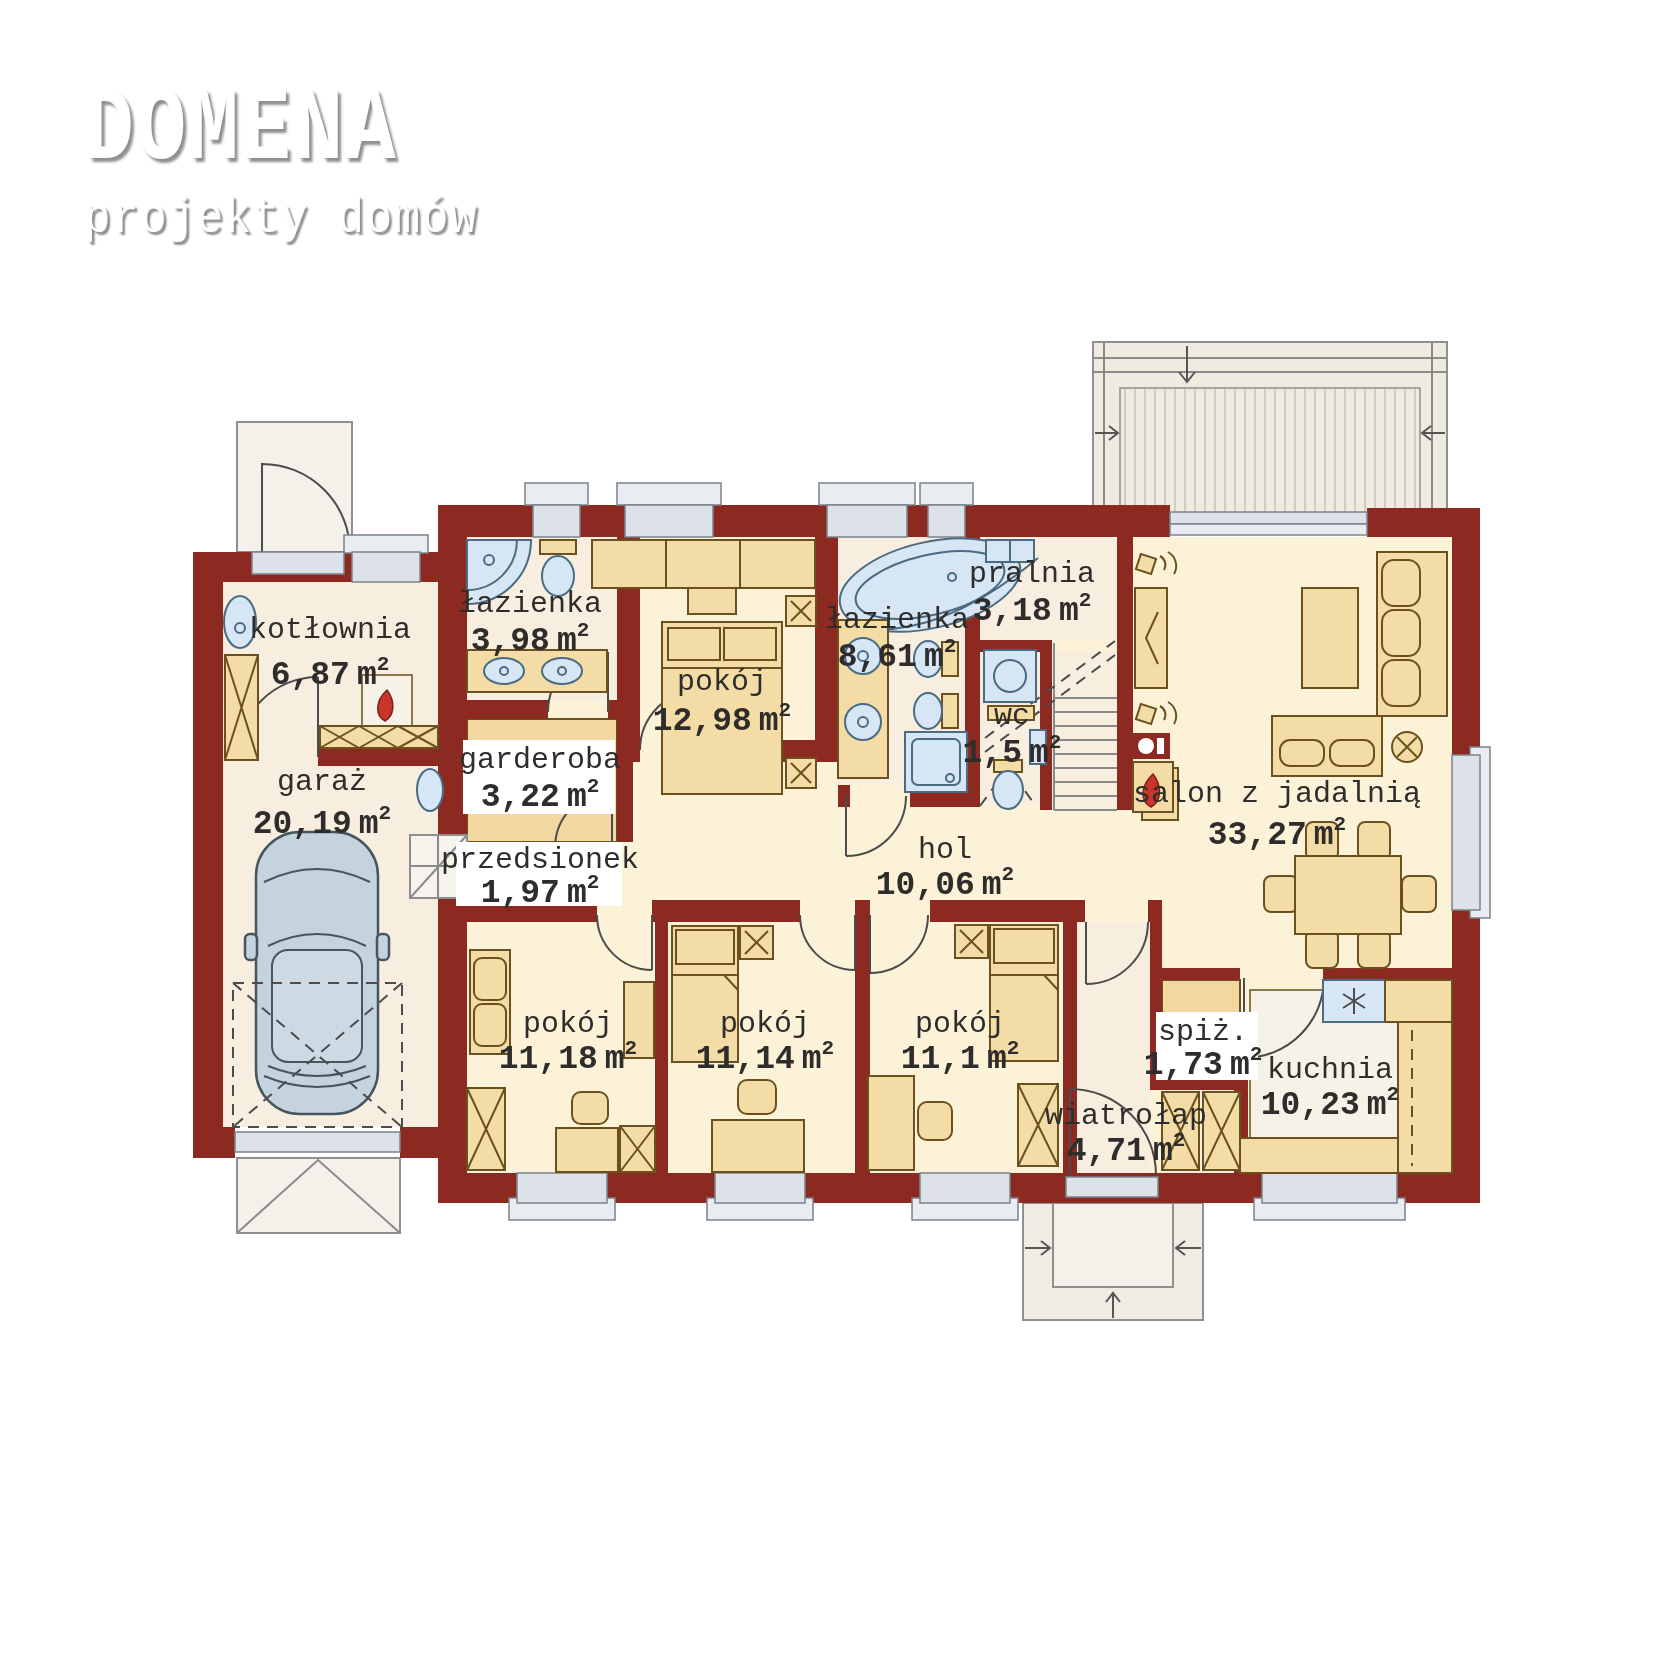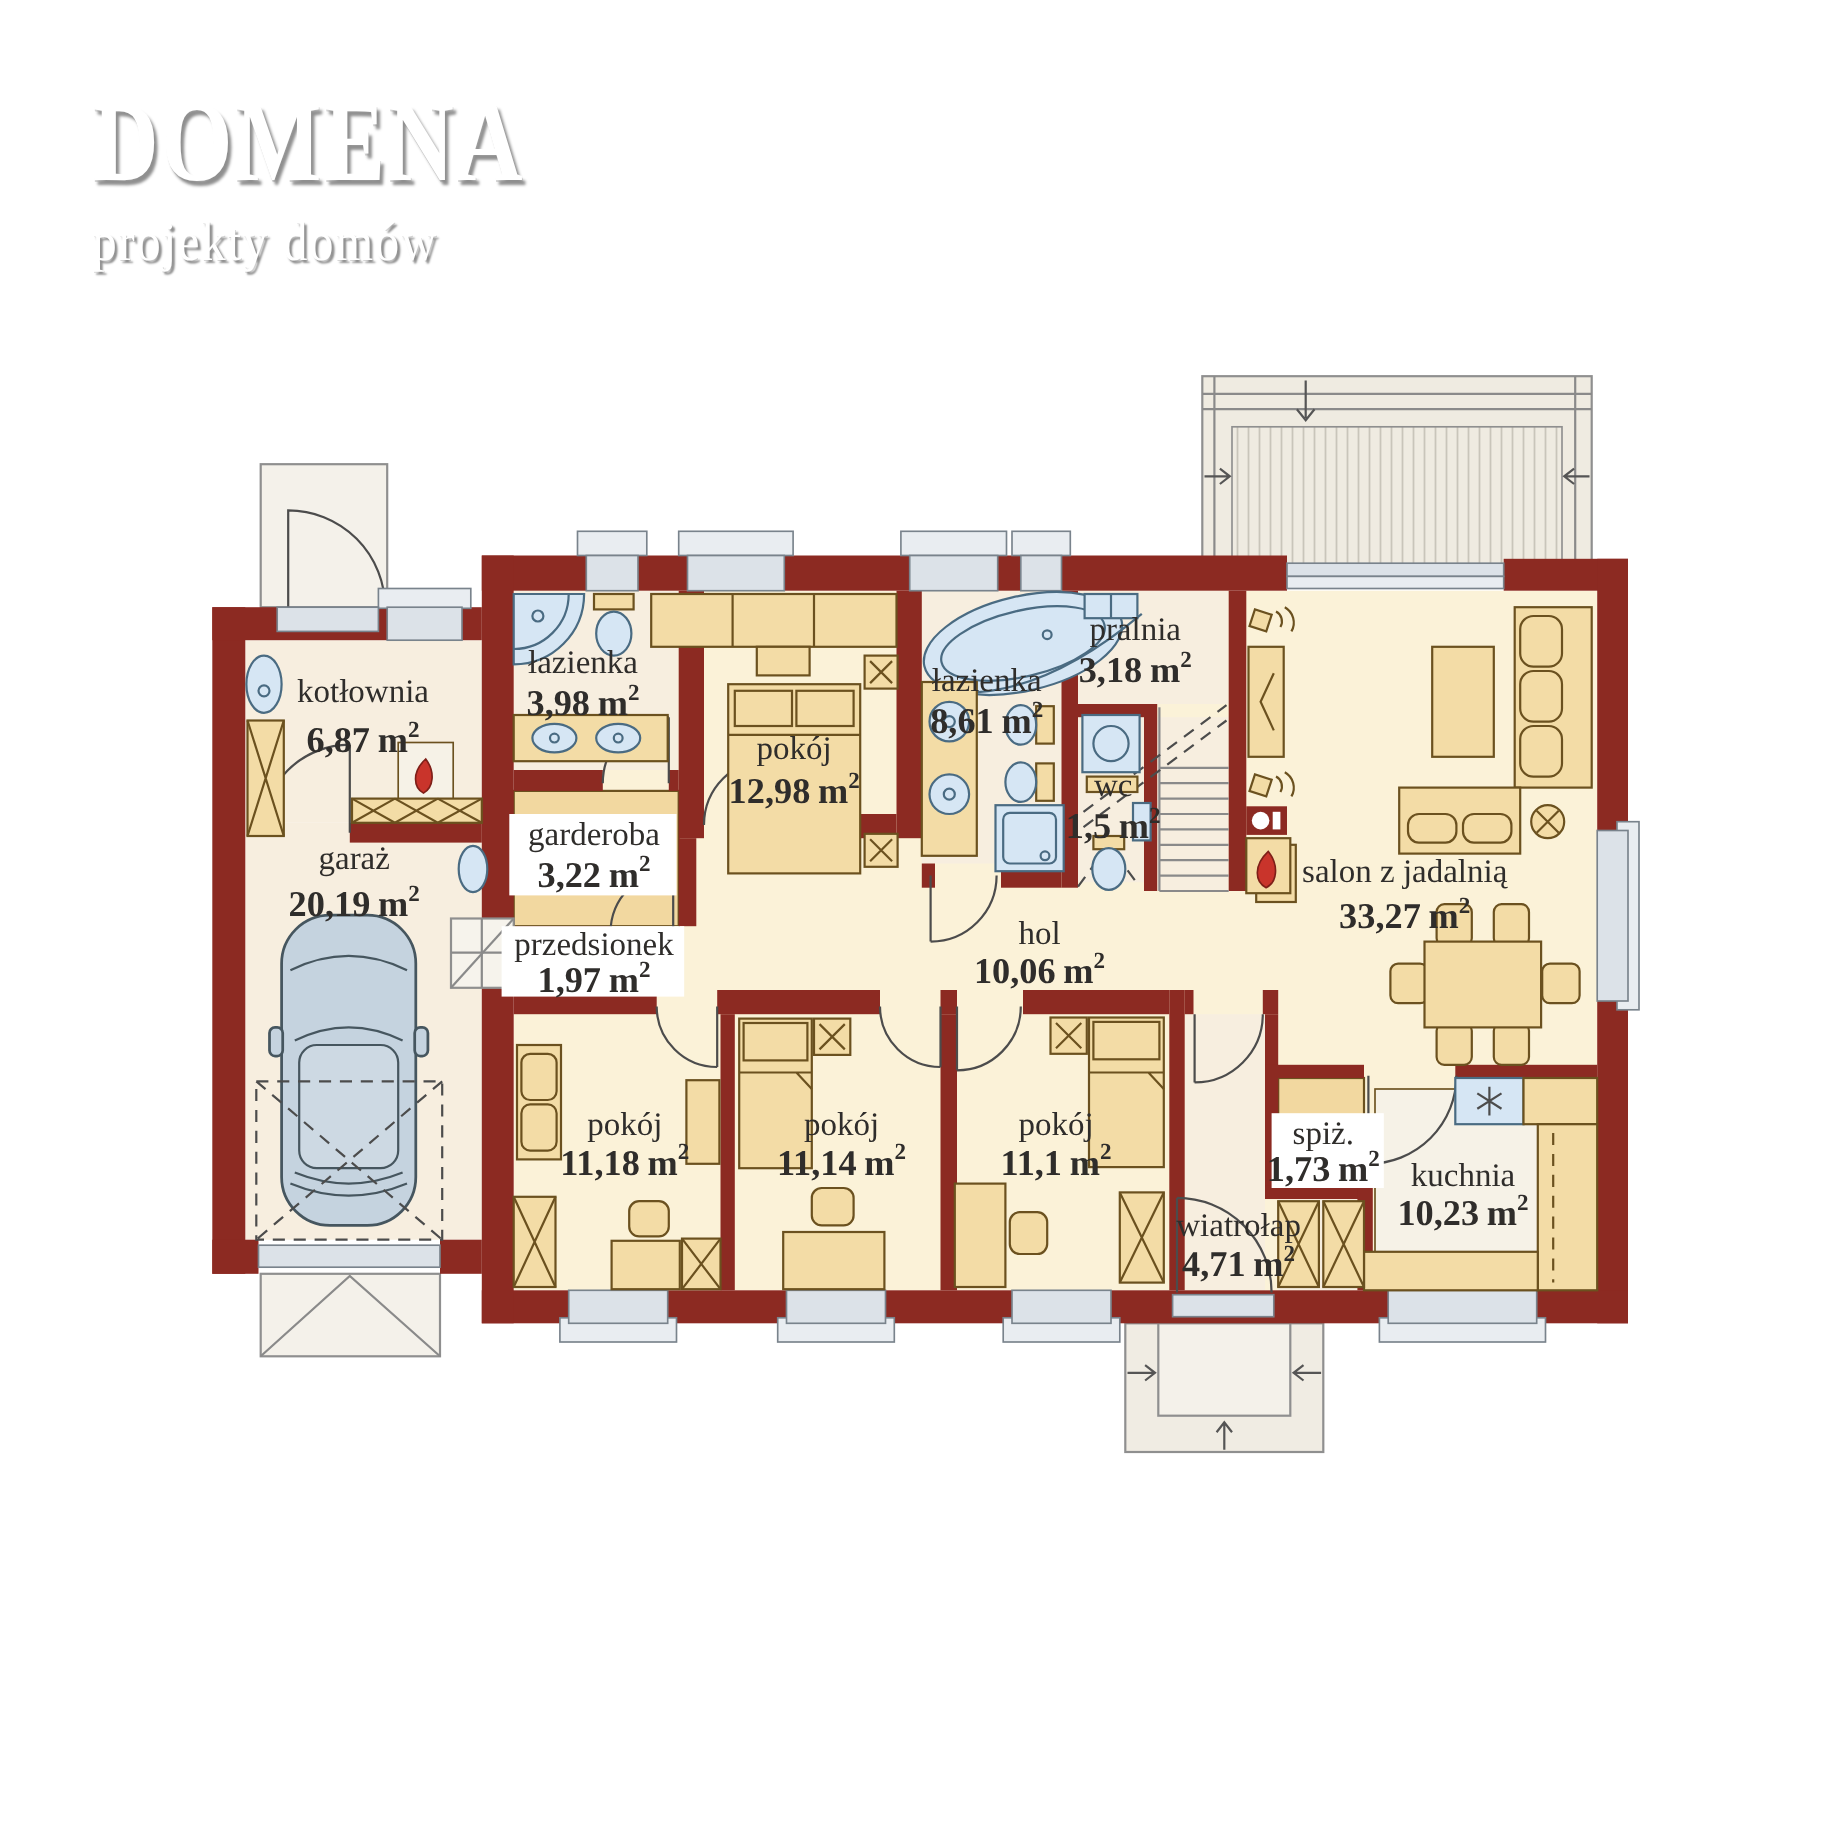--- a/index.html
+++ b/index.html
@@ -1,17 +1,17 @@
 <!DOCTYPE html>
 <html><head>
 <meta charset="utf-8">
 <style>
   html,body{margin:0;padding:0;background:#ffffff;}
   .stage{position:relative;width:1680px;height:1680px;background:#ffffff;overflow:hidden;
-         font-family:Liberation Serif, serif;}
+         font-family:Liberation Mono, monospace;}
   .logo{position:absolute;left:84px;top:78px;color:#ffffff;}
   .logo-title{font-size:104px;font-weight:bold;letter-spacing:3px;line-height:1;
               transform:scaleX(.80);transform-origin:left top;
               text-shadow:4px 4px 3px #8f8f8f, 1px 1px 0 #d8d8d8;}
   .logo-sub{font-size:50px;font-weight:normal;letter-spacing:2px;margin-top:8px;
             transform:scaleX(.88);transform-origin:left top;
             text-shadow:3px 3px 2px #8f8f8f, 1px 1px 0 #d8d8d8;}
   svg{position:absolute;left:0;top:0;}
   .wall{fill:#8c2a22;}
   .fA{fill:#f7eedf;}

